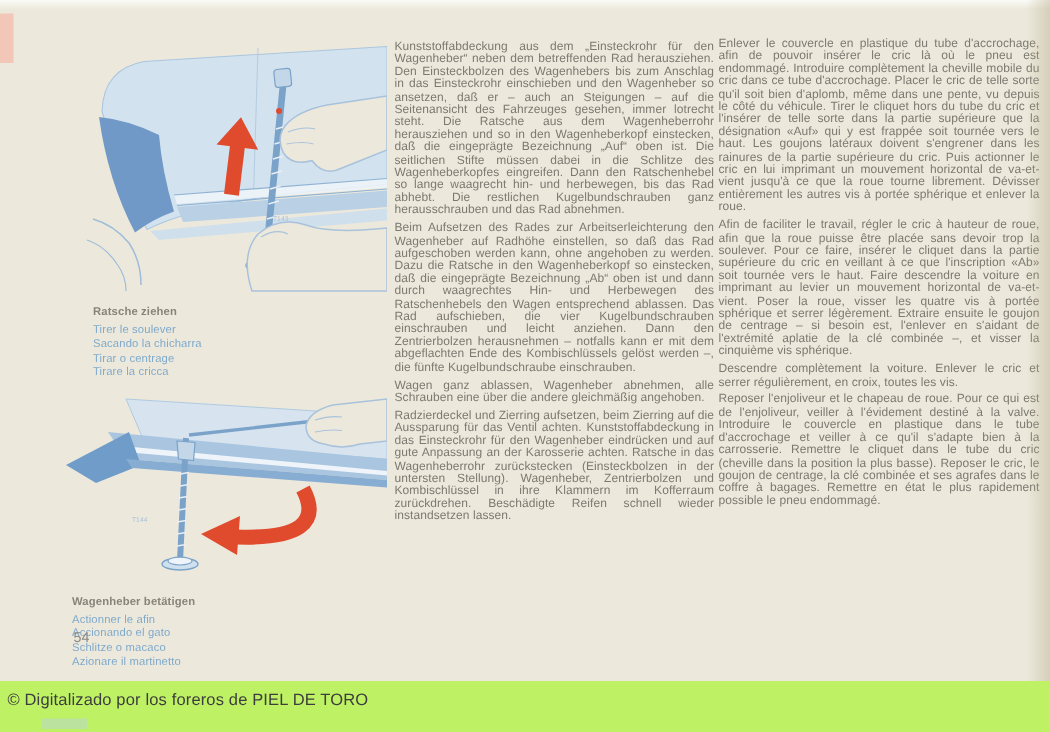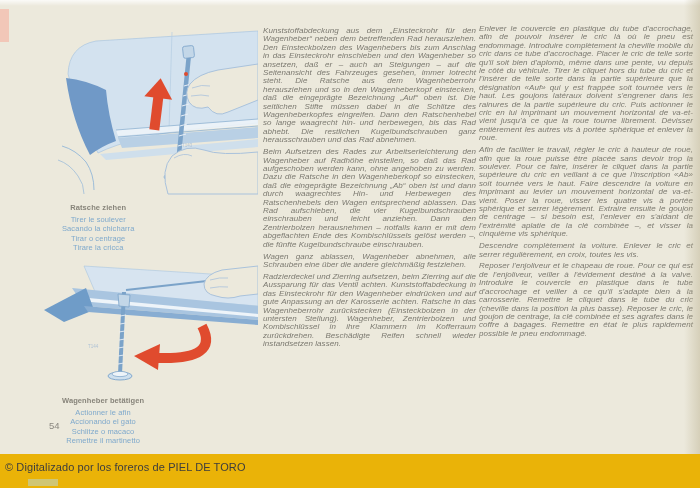--- a/index.html
+++ b/index.html
@@ -10,35 +10,35 @@
         background:linear-gradient(to right,rgba(186,176,142,0),rgba(186,176,142,0.45));}
   .page::before{content:"";position:absolute;left:0;top:0;width:100%;height:6px;
         background:linear-gradient(to bottom,rgba(255,255,255,0.8),rgba(255,255,255,0));}
   .pink-tab{position:absolute;left:0;top:9px;width:9px;height:33px;background:#f3c3b4;opacity:.9;}
 
   .fig{position:absolute;margin:0;}
   .fig1{left:56px;top:26px;width:202px;height:170px;}
   .fig2{left:30px;top:264px;width:228px;height:130px;}
   .fig svg{width:100%;height:100%;display:block;}
 
-  .caption{position:absolute;font-size:7.5px;line-height:9.6px;letter-spacing:.1px;text-align:center;}
+  .caption{position:absolute;font-size:7.5px;line-height:9.6px;letter-spacing:.1px;}
   .cap1{left:62px;top:203px;}
-  .cap2{left:62px;top:396px;}
+  .cap2{left:48px;top:396px;}
   .cap-de{color:#87847a;margin-bottom:2px;font-weight:bold;}
   .cap-tr{color:#7fa9cc;}
 
   .pagenum{position:absolute;left:49px;top:420px;font-size:9.5px;color:#8b8880;}
 
   .col{position:absolute;width:213px;font-size:8px;line-height:8.4px;color:#7b7970;
        text-align:justify;letter-spacing:.05px;}
   .col-de{left:263px;top:27px;}
   .col-fr{left:479px;top:25px;width:214px;}
-  .col p{margin:0 0 3.5px 0;font-style:italic;}
+  .col p{margin:0 0 3.5px 0;}
 
-  .footer-bar{position:absolute;left:0;bottom:0;width:700px;height:34px;background:#eab308;}
+  .footer-bar{position:absolute;left:0;bottom:0;width:700px;height:34px;background:#bef264;}
   .watermark{position:absolute;left:5px;top:7px;font-size:11px;color:#3d3d3d;letter-spacing:.1px;}
   .teal-smudge{position:absolute;left:28px;bottom:2px;width:30px;height:7px;
        background:#b8d6cf;opacity:.55;}
   .figlabel{font-size:4.5px;fill:#b0c3d6;}
 </style>
 </head>
 <body>
 
 <div class="scan">
   <div class="page">
@@ -118,29 +118,29 @@
         <polygon points="104,92 130,80 128,106" fill="#e04b2e"></polygon>
         <text class="figlabel" x="58" y="84">T144</text>
       </svg>
     </figure>
 
     <div class="caption cap2">
       <div class="cap-de">Wagenheber betätigen</div>
       <div class="cap-tr">Actionner le afin</div>
       <div class="cap-tr">Accionando el gato</div>
       <div class="cap-tr">Schlitze o macaco</div>
-      <div class="cap-tr">Remettre il martinetto</div>
+      <div class="cap-tr">Azionare il martinetto</div>
     </div>
 
     <div class="pagenum">54</div>
 
     <div class="col col-de">
       <p>Kunststoffabdeckung aus dem „Einsteckrohr für den Wagenheber“ neben dem betreffenden Rad herausziehen. Den Einsteckbolzen des Wagenhebers bis zum Anschlag in das Einsteckrohr einschieben und den Wagenheber so ansetzen, daß er – auch an Steigungen – auf die Seitenansicht des Fahrzeuges gesehen, immer lotrecht steht. Die Ratsche aus dem Wagenheberrohr herausziehen und so in den Wagenheberkopf einstecken, daß die eingeprägte Bezeichnung „Auf“ oben ist. Die seitlichen Stifte müssen dabei in die Schlitze des Wagenheberkopfes eingreifen. Dann den Ratschenhebel so lange waagrecht hin- und herbewegen, bis das Rad abhebt. Die restlichen Kugelbundschrauben ganz herausschrauben und das Rad abnehmen.</p>
       <p>Beim Aufsetzen des Rades zur Arbeitserleichterung den Wagenheber auf Radhöhe einstellen, so daß das Rad aufgeschoben werden kann, ohne angehoben zu werden. Dazu die Ratsche in den Wagenheberkopf so einstecken, daß die eingeprägte Bezeichnung „Ab“ oben ist und dann durch waagrechtes Hin- und Herbewegen des Ratschenhebels den Wagen entsprechend ablassen. Das Rad aufschieben, die vier Kugelbundschrauben einschrauben und leicht anziehen. Dann den Zentrierbolzen herausnehmen – notfalls kann er mit dem abgeflachten Ende des Kombischlüssels gelöst werden –, die fünfte Kugelbundschraube einschrauben.</p>
-      <p>Wagen ganz ablassen, Wagenheber abnehmen, alle Schrauben eine über die andere gleichmäßig festziehen.</p>
+      <p>Wagen ganz ablassen, Wagenheber abnehmen, alle Schrauben eine über die andere gleichmäßig angehoben.</p>
       <p>Radzierdeckel und Zierring aufsetzen, beim Zierring auf die Aussparung für das Ventil achten. Kunststoffabdeckung in das Einsteckrohr für den Wagenheber eindrücken und auf gute Anpassung an der Karosserie achten. Ratsche in das Wagenheberrohr zurückstecken (Einsteckbolzen in der untersten Stellung). Wagenheber, Zentrierbolzen und Kombischlüssel in ihre Klammern im Kofferraum zurückdrehen. Beschädigte Reifen schnell wieder instandsetzen lassen.</p>
     </div>
 
     <div class="col col-fr">
       <p>Enlever le couvercle en plastique du tube d'accrochage, afin de pouvoir insérer le cric là où le pneu est endommagé. Introduire complètement la cheville mobile du cric dans ce tube d'accrochage. Placer le cric de telle sorte qu'il soit bien d'aplomb, même dans une pente, vu depuis le côté du véhicule. Tirer le cliquet hors du tube du cric et l'insérer de telle sorte dans la partie supérieure que la désignation «Auf» qui y est frappée soit tournée vers le haut. Les goujons latéraux doivent s'engrener dans les rainures de la partie supérieure du cric. Puis actionner le cric en lui imprimant un mouvement horizontal de va-et-vient jusqu'à ce que la roue tourne librement. Dévisser entièrement les autres vis à portée sphérique et enlever la roue.</p>
       <p>Afin de faciliter le travail, régler le cric à hauteur de roue, afin que la roue puisse être placée sans devoir trop la soulever. Pour ce faire, insérer le cliquet dans la partie supérieure du cric en veillant à ce que l'inscription «Ab» soit tournée vers le haut. Faire descendre la voiture en imprimant au levier un mouvement horizontal de va-et-vient. Poser la roue, visser les quatre vis à portée sphérique et serrer légèrement. Extraire ensuite le goujon de centrage – si besoin est, l'enlever en s'aidant de l'extrémité aplatie de la clé combinée –, et visser la cinquième vis sphérique.</p>
       <p>Descendre complètement la voiture. Enlever le cric et serrer régulièrement, en croix, toutes les vis.</p>
       <p>Reposer l'enjoliveur et le chapeau de roue. Pour ce qui est de l'enjoliveur, veiller à l'évidement destiné à la valve. Introduire le couvercle en plastique dans le tube d'accrochage et veiller à ce qu'il s'adapte bien à la carrosserie. Remettre le cliquet dans le tube du cric (cheville dans la position la plus basse). Reposer le cric, le goujon de centrage, la clé combinée et ses agrafes dans le coffre à bagages. Remettre en état le plus rapidement possible le pneu endommagé.</p>
     </div>
   </div>

